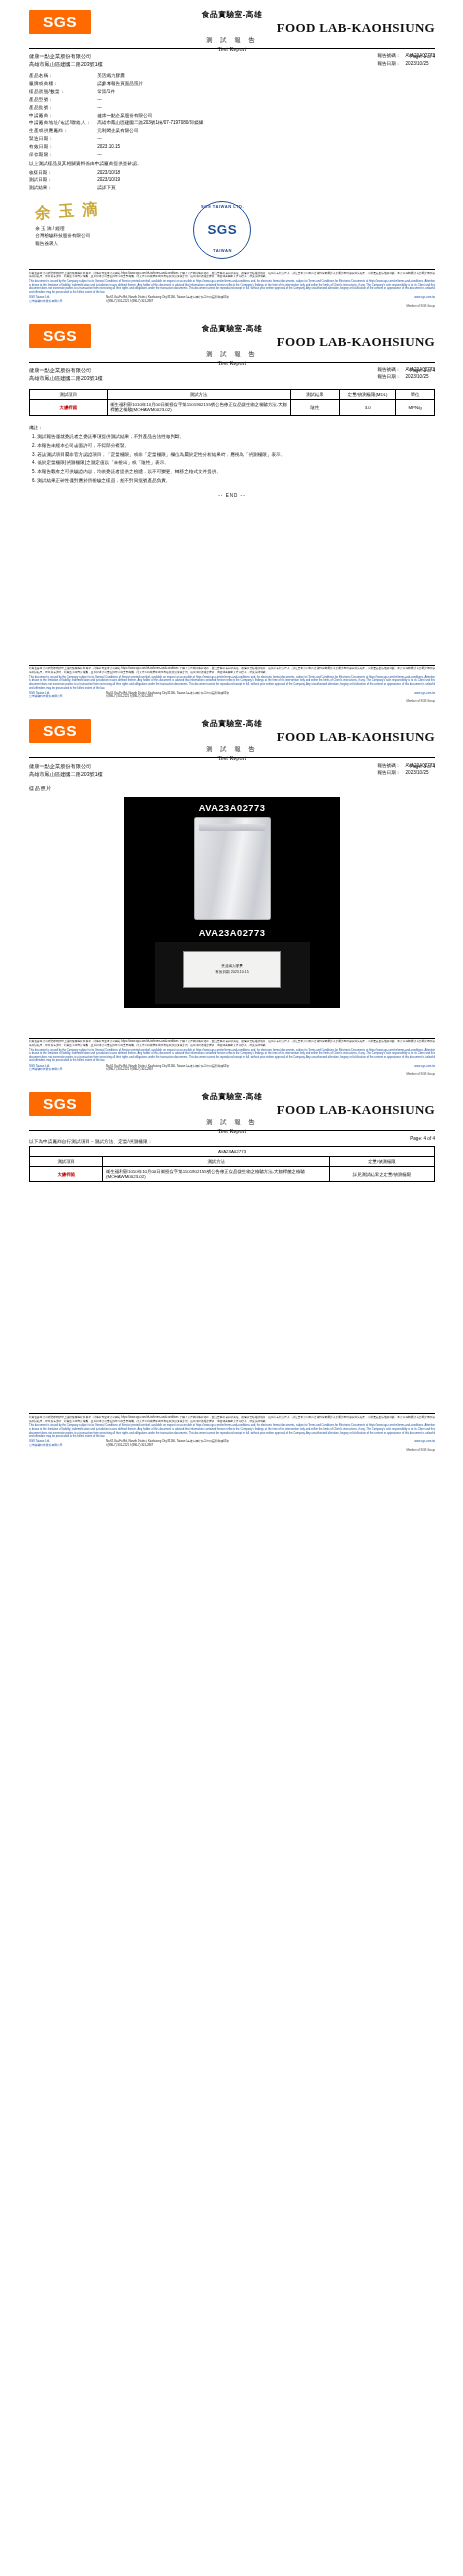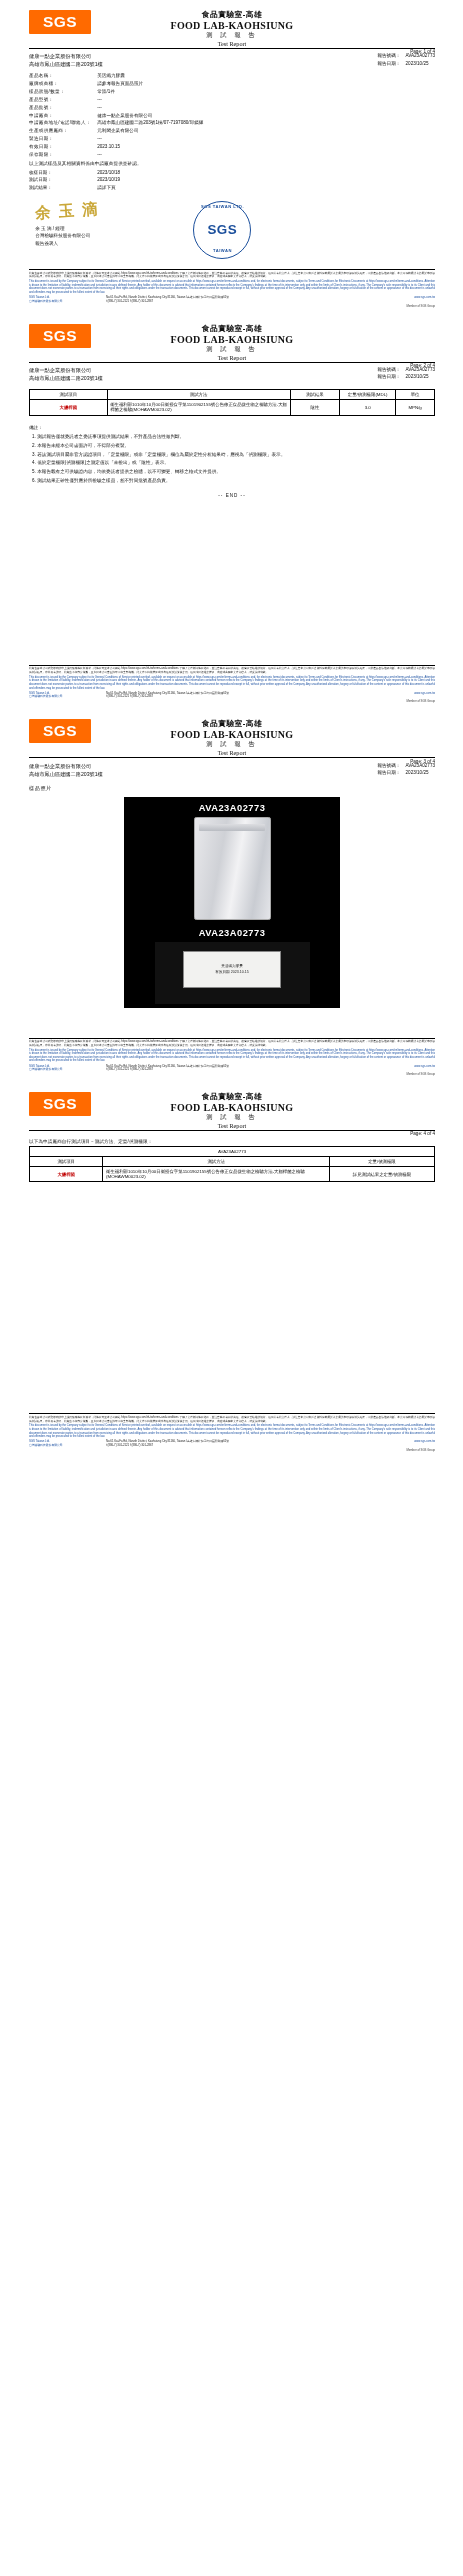--- a/index.html
+++ b/index.html
@@ -29,21 +29,21 @@
     font-size: 15.5px;
     letter-spacing: 0.5px;
     display: flex; align-items: center; justify-content: center;
     border-radius: 1px;
   }
   .hdr-center {
     text-align: center;
     padding-top: 1px;
   }
   .hdr-center .l1 { font-size: 7.7px; font-weight: bold; letter-spacing: 0.5px; }
-  .hdr-center .l2 { font-size: 10px; font-weight: bold; font-family: "Liberation Serif", serif; letter-spacing: 0.3px; }
+  .hdr-center .l2 { font-size: 13px; font-weight: bold; font-family: "Liberation Serif", serif; letter-spacing: 0.3px; text-align: right; }
   .hdr-center .l3 { font-size: 6.2px; letter-spacing: 3.1px; }
   .hdr-center .l4 { font-size: 6.2px; font-family: "Liberation Serif", serif; }
   .pageno { text-align: right; font-size: 4.6px; margin-top: 2.1px; }
   .rule { border-bottom: 0.5px solid #000; margin: 1px 0 3.1px 0; }
 
   
   .client-row { display: flex; justify-content: space-between; align-items: flex-start; }
   .client-left { font-size: 5.2px; line-height: 1.55; }
   .client-right { font-size: 4.6px; line-height: 1.6; }
   .client-right table { border-collapse: collapse; }

